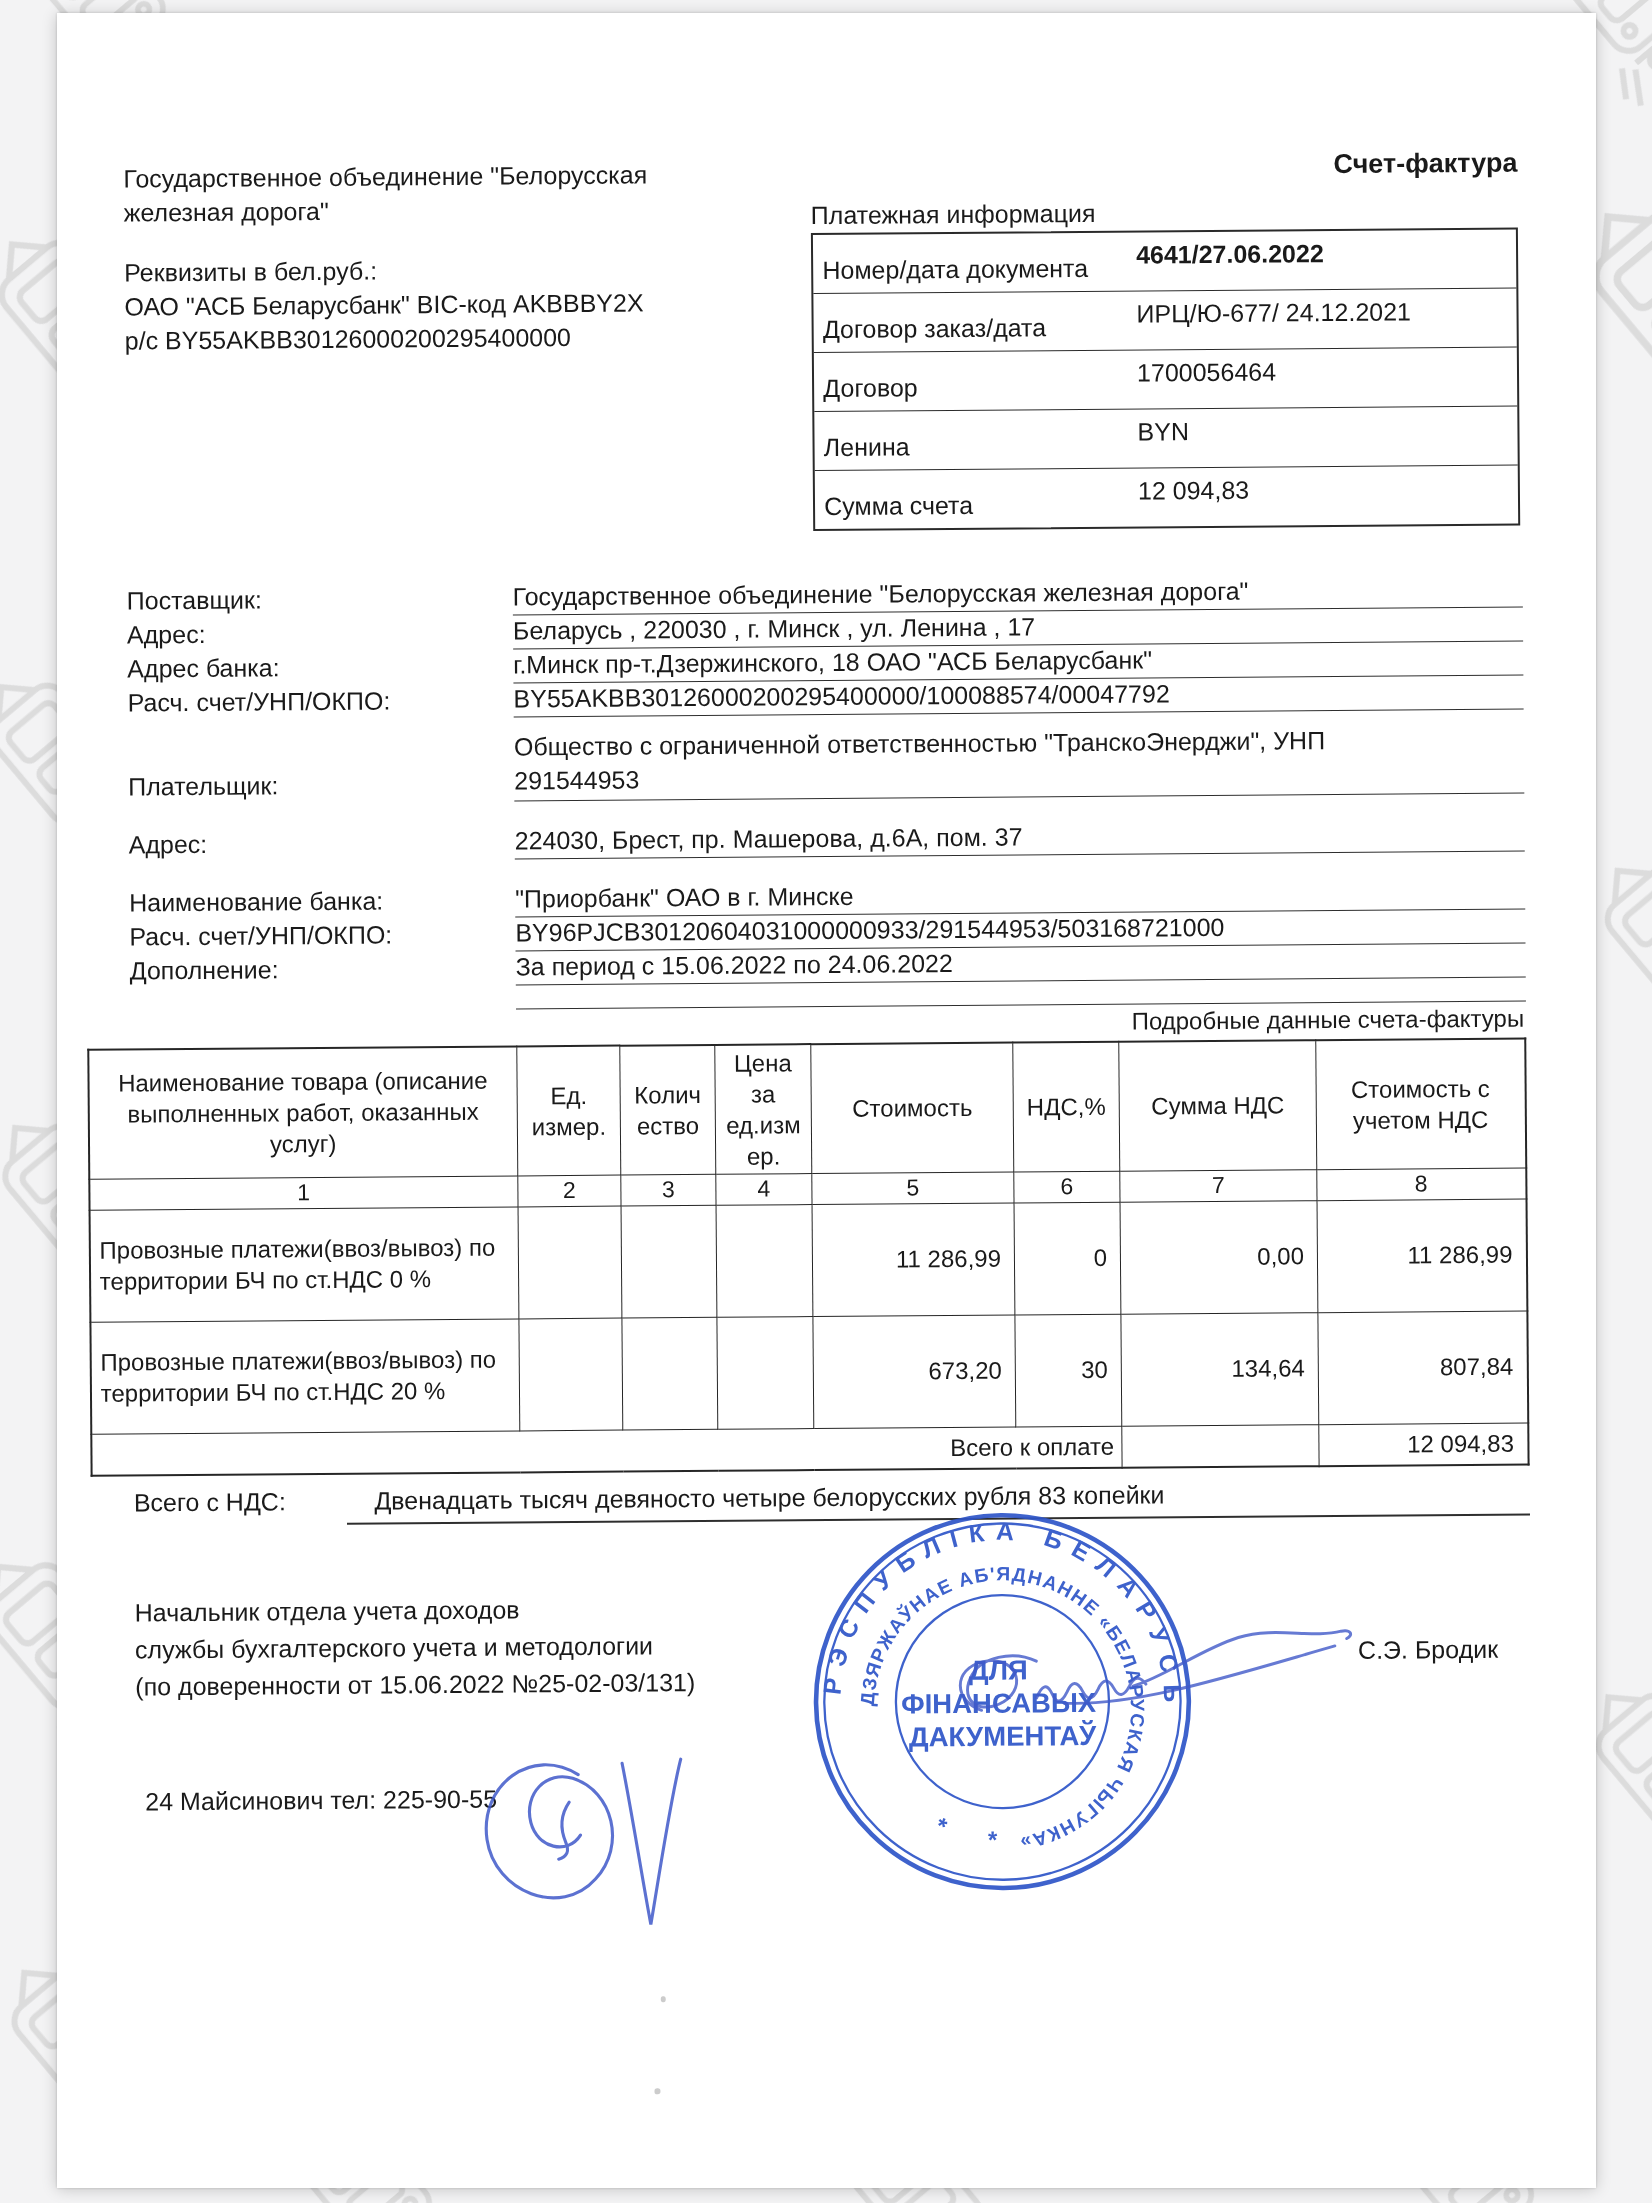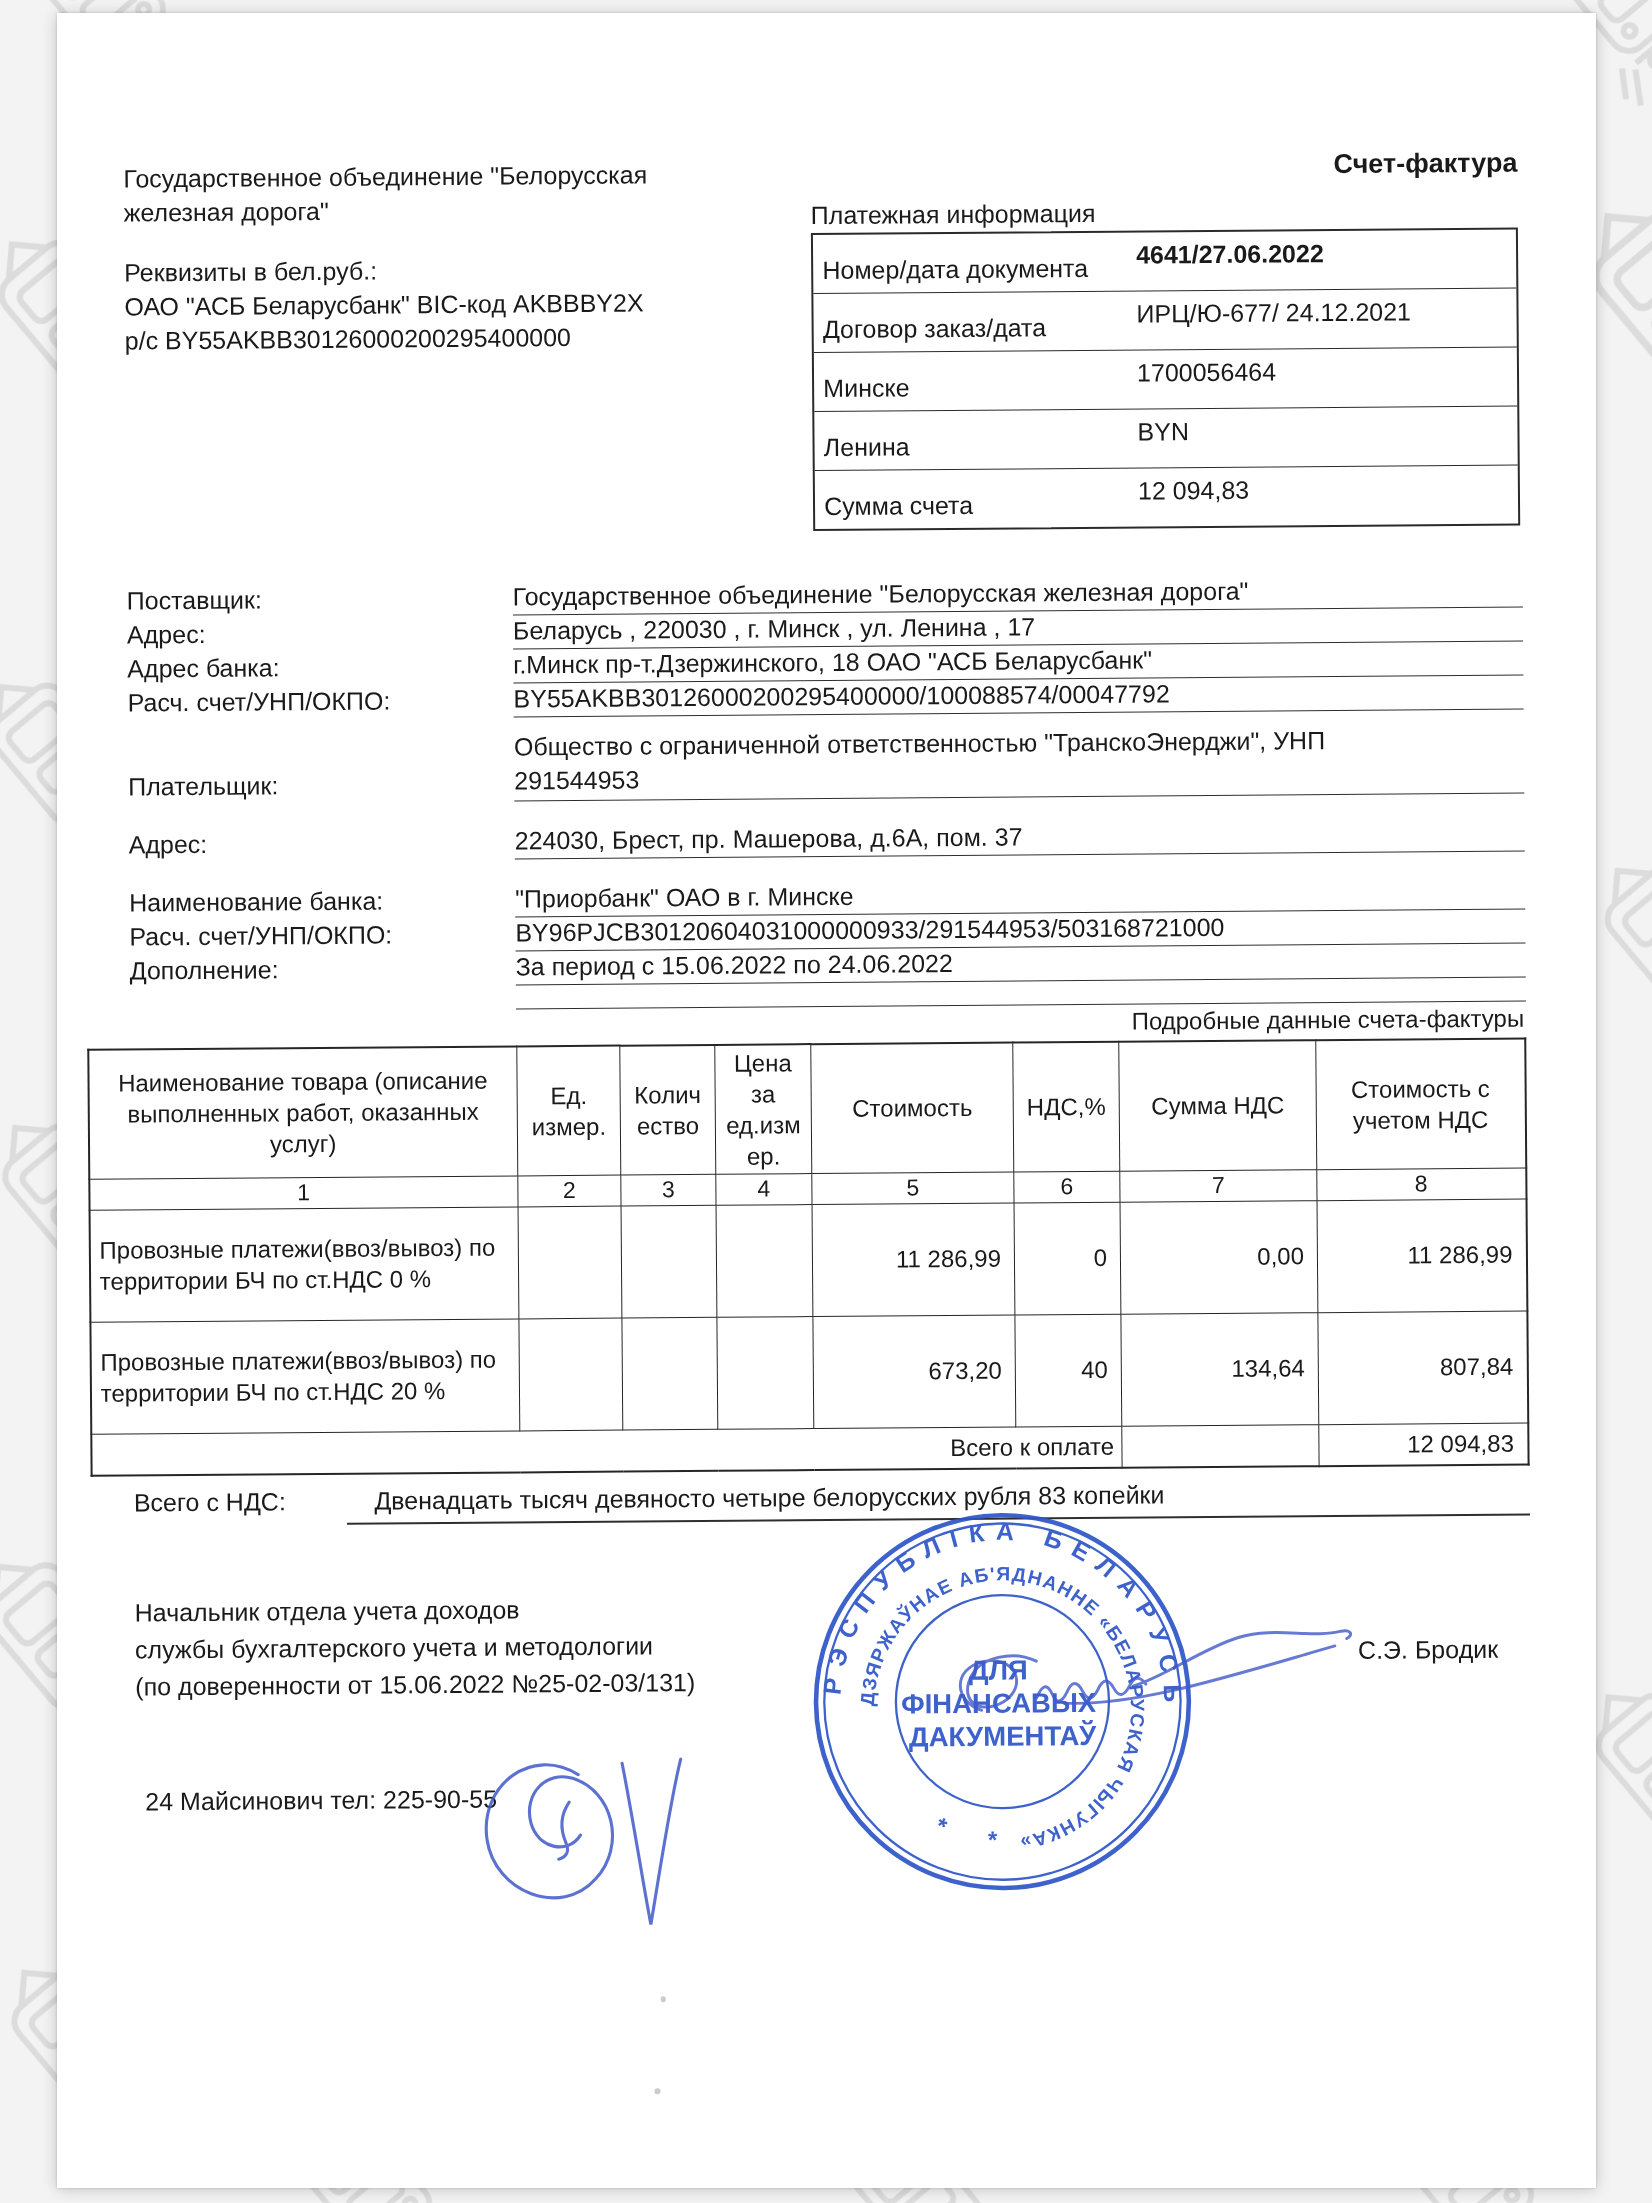--- a/index.html
+++ b/index.html
@@ -137,21 +137,21 @@
   <div class="pay-table">
     <div class="pay-row">
       <div class="plab">Номер/дата документа</div>
       <div class="pval bold">4641/27.06.2022</div>
     </div>
     <div class="pay-row">
       <div class="plab">Договор заказ/дата</div>
       <div class="pval">ИРЦ/Ю-677/ 24.12.2021</div>
     </div>
     <div class="pay-row">
-      <div class="plab">Минске</div>
+      <div class="plab">Договор</div>
       <div class="pval">1700056464</div>
     </div>
     <div class="pay-row">
       <div class="plab">Ленина</div>
       <div class="pval">BYN</div>
     </div>
     <div class="pay-row">
       <div class="plab">Сумма счета</div>
       <div class="pval">12 094,83</div>
     </div>
@@ -245,21 +245,21 @@
       <td class="num">0</td>
       <td class="num">0,00</td>
       <td class="num">11 286,99</td>
     </tr>
     <tr class="inv-body">
       <td class="name">Провозные платежи(ввоз/вывоз) по территории БЧ по ст.НДС 20 %</td>
       <td></td>
       <td></td>
       <td></td>
       <td class="num">673,20</td>
-      <td class="num">40</td>
+      <td class="num">30</td>
       <td class="num">134,64</td>
       <td class="num">807,84</td>
     </tr>
     <tr class="inv-total">
       <td class="tlab" colspan="6">Всего к оплате</td>
       <td></td>
       <td class="num">12 094,83</td>
     </tr>
   </tbody>
       </table>

